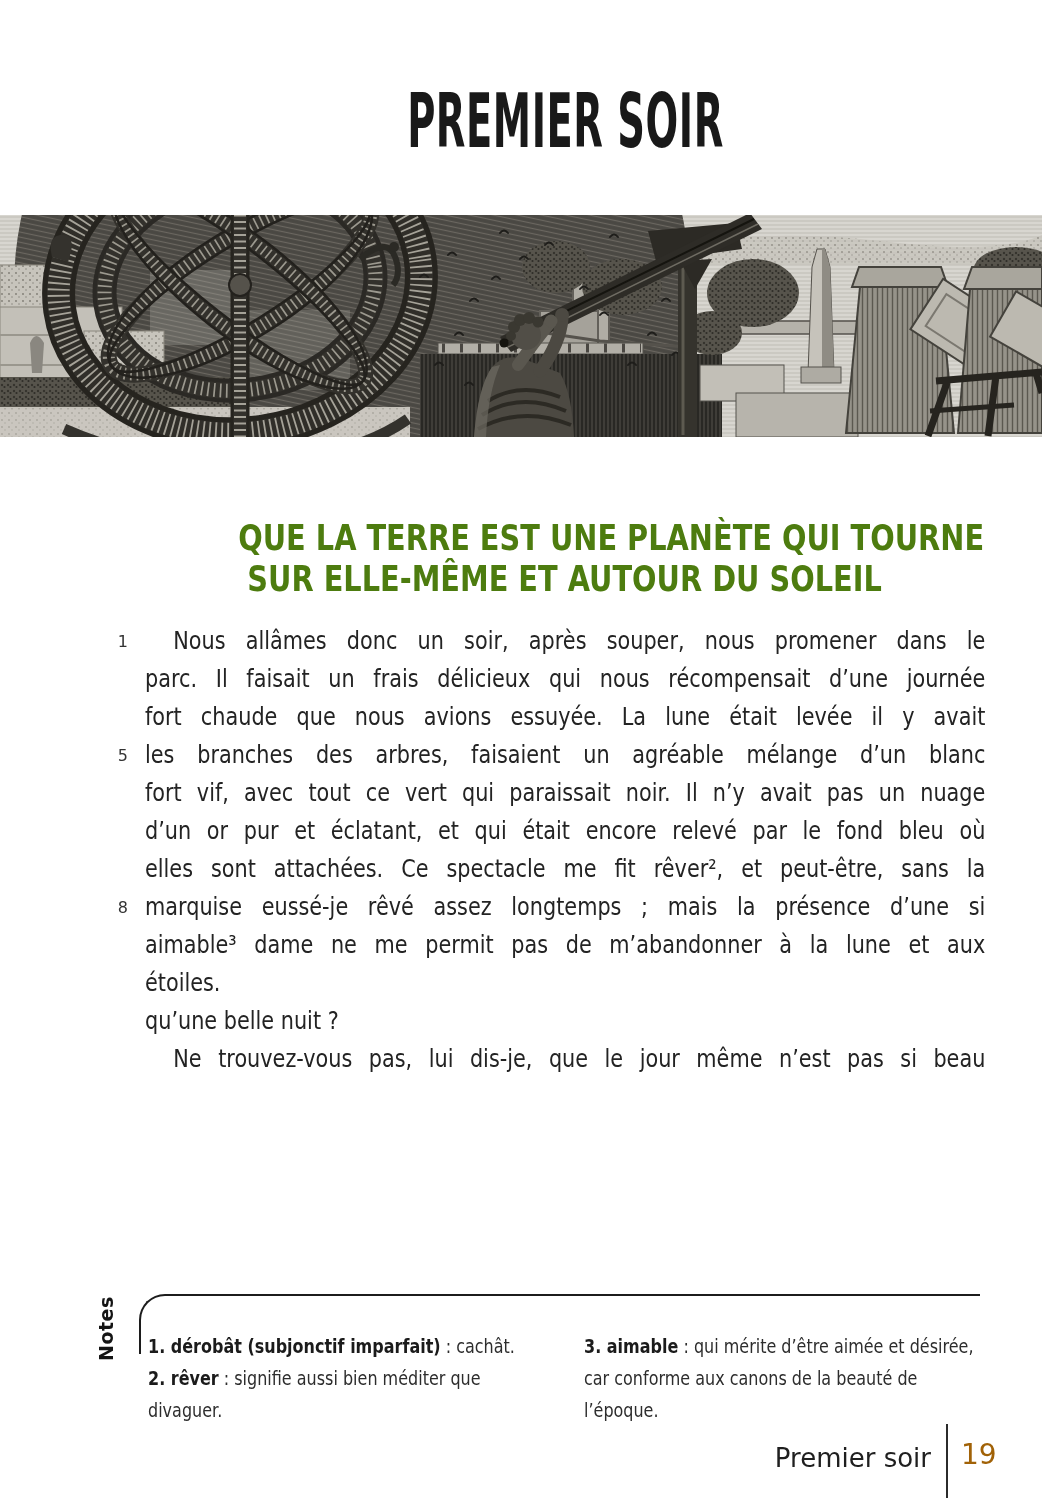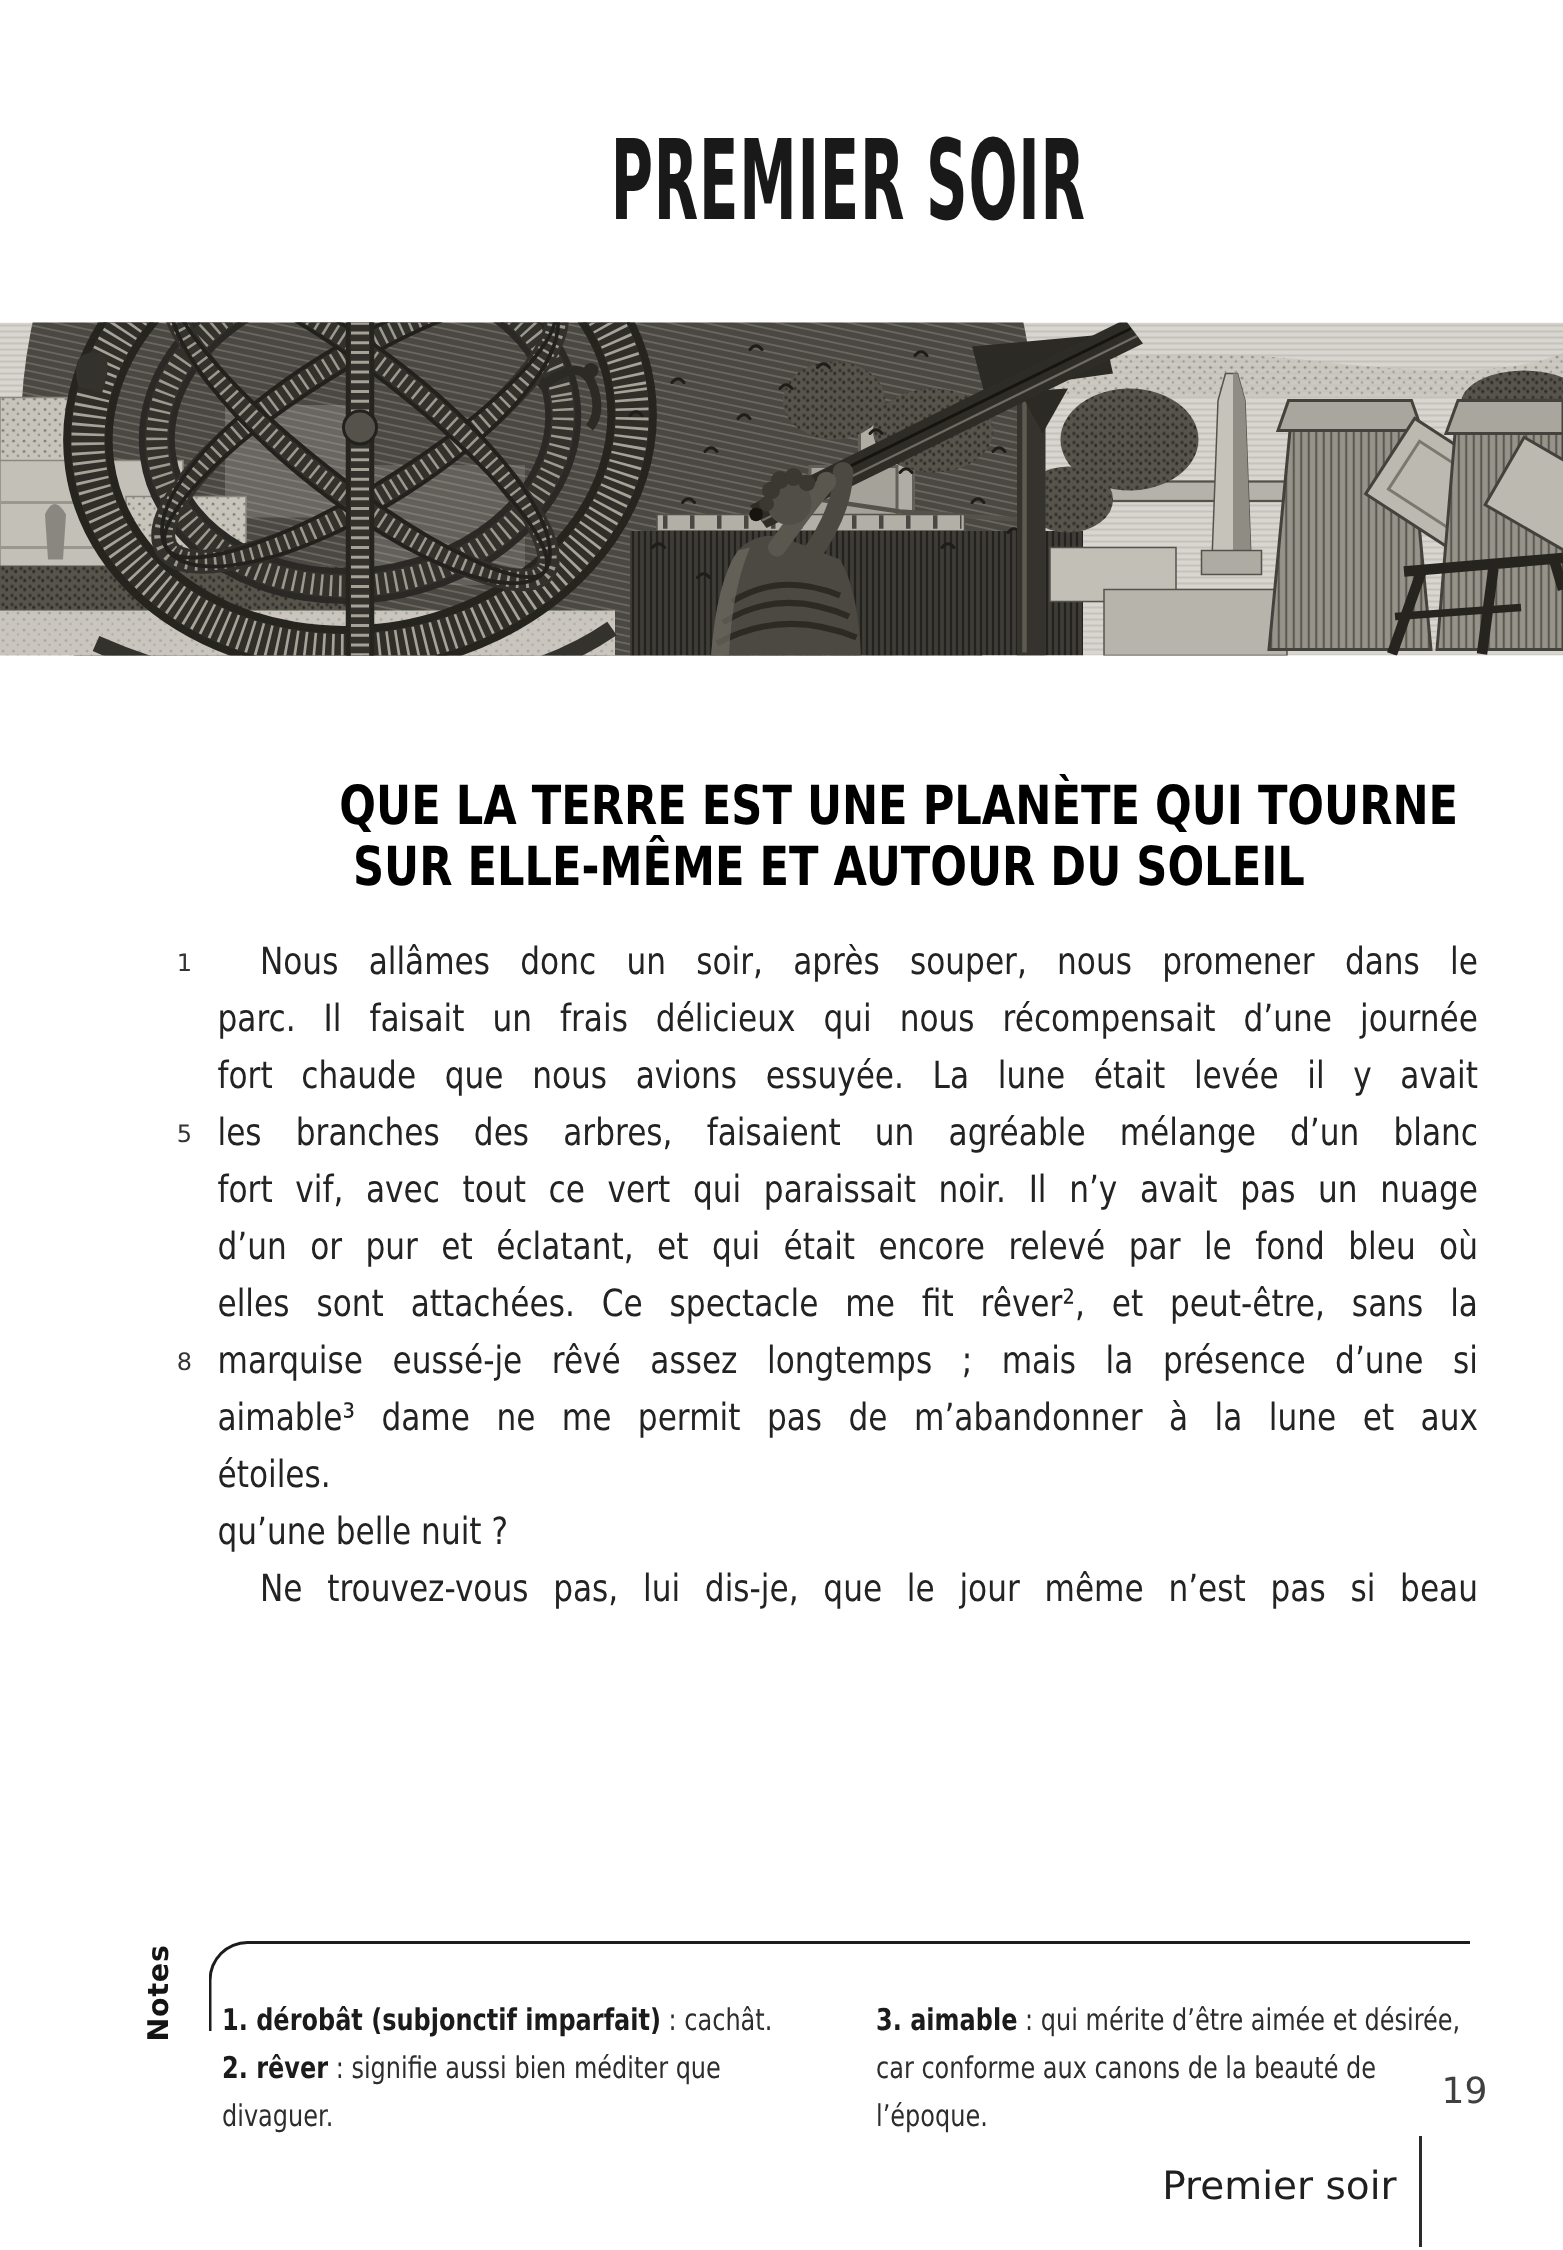--- a/index.html
+++ b/index.html
@@ -10,22 +10,22 @@
   .title{position:absolute;top:84px;left:145px;width:840px;text-align:center;
          font-size:74px;line-height:74px;font-weight:bold;color:#191919;}
   .title-inner{display:inline-block;transform:scaleX(0.52);transform-origin:50% 0;
                letter-spacing:1px;white-space:nowrap;}
 
   
   .banner{position:absolute;top:215px;left:0;width:1042px;height:222px;}
   .banner svg{display:block;width:1042px;height:222px;}
 
   
-  .subtitle{position:absolute;top:517px;left:133px;width:840px;text-align:center;
-            font-weight:bold;font-size:36px;line-height:41px;color:#000000;}
+  .subtitle{position:absolute;top:517px;left:145px;width:840px;text-align:center;
+            font-weight:bold;font-size:36px;line-height:41px;color:#4d7c0f;}
   .subtitle div{height:41px;}
   .sub-inner{display:inline-block;transform:scaleX(0.8);transform-origin:50% 0;white-space:nowrap;}
 
   
   .body-block{position:absolute;top:622px;left:0;width:1042px;}
   .bl{position:relative;height:38px;overflow:visible;}
   .bl .num{position:absolute;left:92px;top:0;width:36px;text-align:right;
            font-size:16px;line-height:40px;color:#333;}
   .bl .txt{position:absolute;left:145px;top:0;width:1010px;transform:scaleX(0.832);
            transform-origin:0 0;font-size:25px;line-height:38px;color:#232323;
@@ -43,21 +43,21 @@
   .notes-body{position:absolute;left:148px;top:1306px;display:flex;gap:30px;margin-top:24px;}
   .ncol{width:406px;overflow:visible;}
   .ncol-inner{width:507px;transform:scaleX(0.8);transform-origin:0 0;
               font-size:20px;line-height:32px;color:#2d2d2d;}
   .ncol-inner .b{font-weight:bold;color:#1b1b1b;}
 
   
   .footer-section{position:absolute;left:600px;top:1443px;width:331px;text-align:right;
                   font-size:26px;color:#1f1f1f;}
   .footer-divider{position:absolute;left:946px;top:1424px;width:2px;height:74px;background:#2b2b2b;}
-  .footer-page{position:absolute;left:961px;top:1380px;font-size:24px;color:#404040;}
+  .footer-page{position:absolute;left:961px;top:1438px;font-size:28px;color:#a16207;}
 </style>
 </head>
 <body>
 
 <div class="page">
 
   <div class="title">
     <span class="title-inner">PREMIER SOIR</span>
   </div>
 

